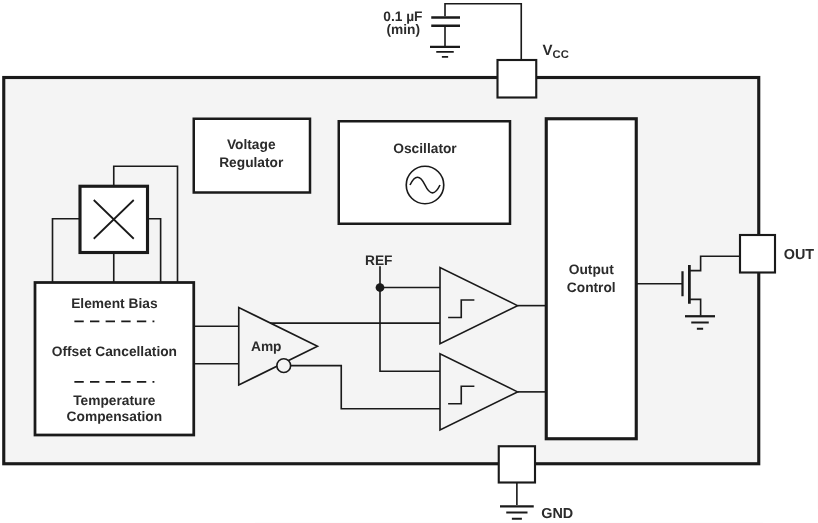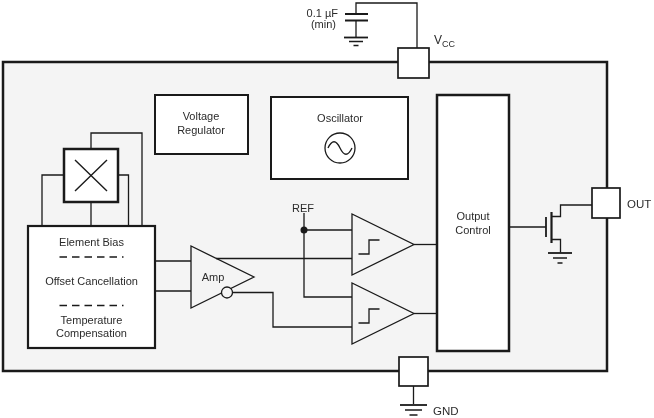--- a/index.html
+++ b/index.html
@@ -1,16 +1,16 @@
 <!DOCTYPE html>
 <html><head>
 <meta charset="utf-8">
 <style>
   html,body{margin:0;padding:0;background:#ffffff;}
-  .stage{width:654px;height:418px;position:relative;font-family:"Liberation Sans",sans-serif;}
+  .stage{width:654px;height:418px;position:relative;font-family:"Liberation Sans",sans-serif;font-weight:bold;}
   svg text{fill:#2b2b2b;font-family:"Liberation Sans",sans-serif;}
   .wire{stroke:#1a1a1a;stroke-width:1.3;fill:none;}
   .thin{stroke:#1a1a1a;fill:none;}
   .boxfill{fill:#ffffff;stroke:#1a1a1a;}
 </style>
 </head>
 <body>
 
 <div class="stage">
 <svg width="654" height="418" viewBox="0 0 654 418">

